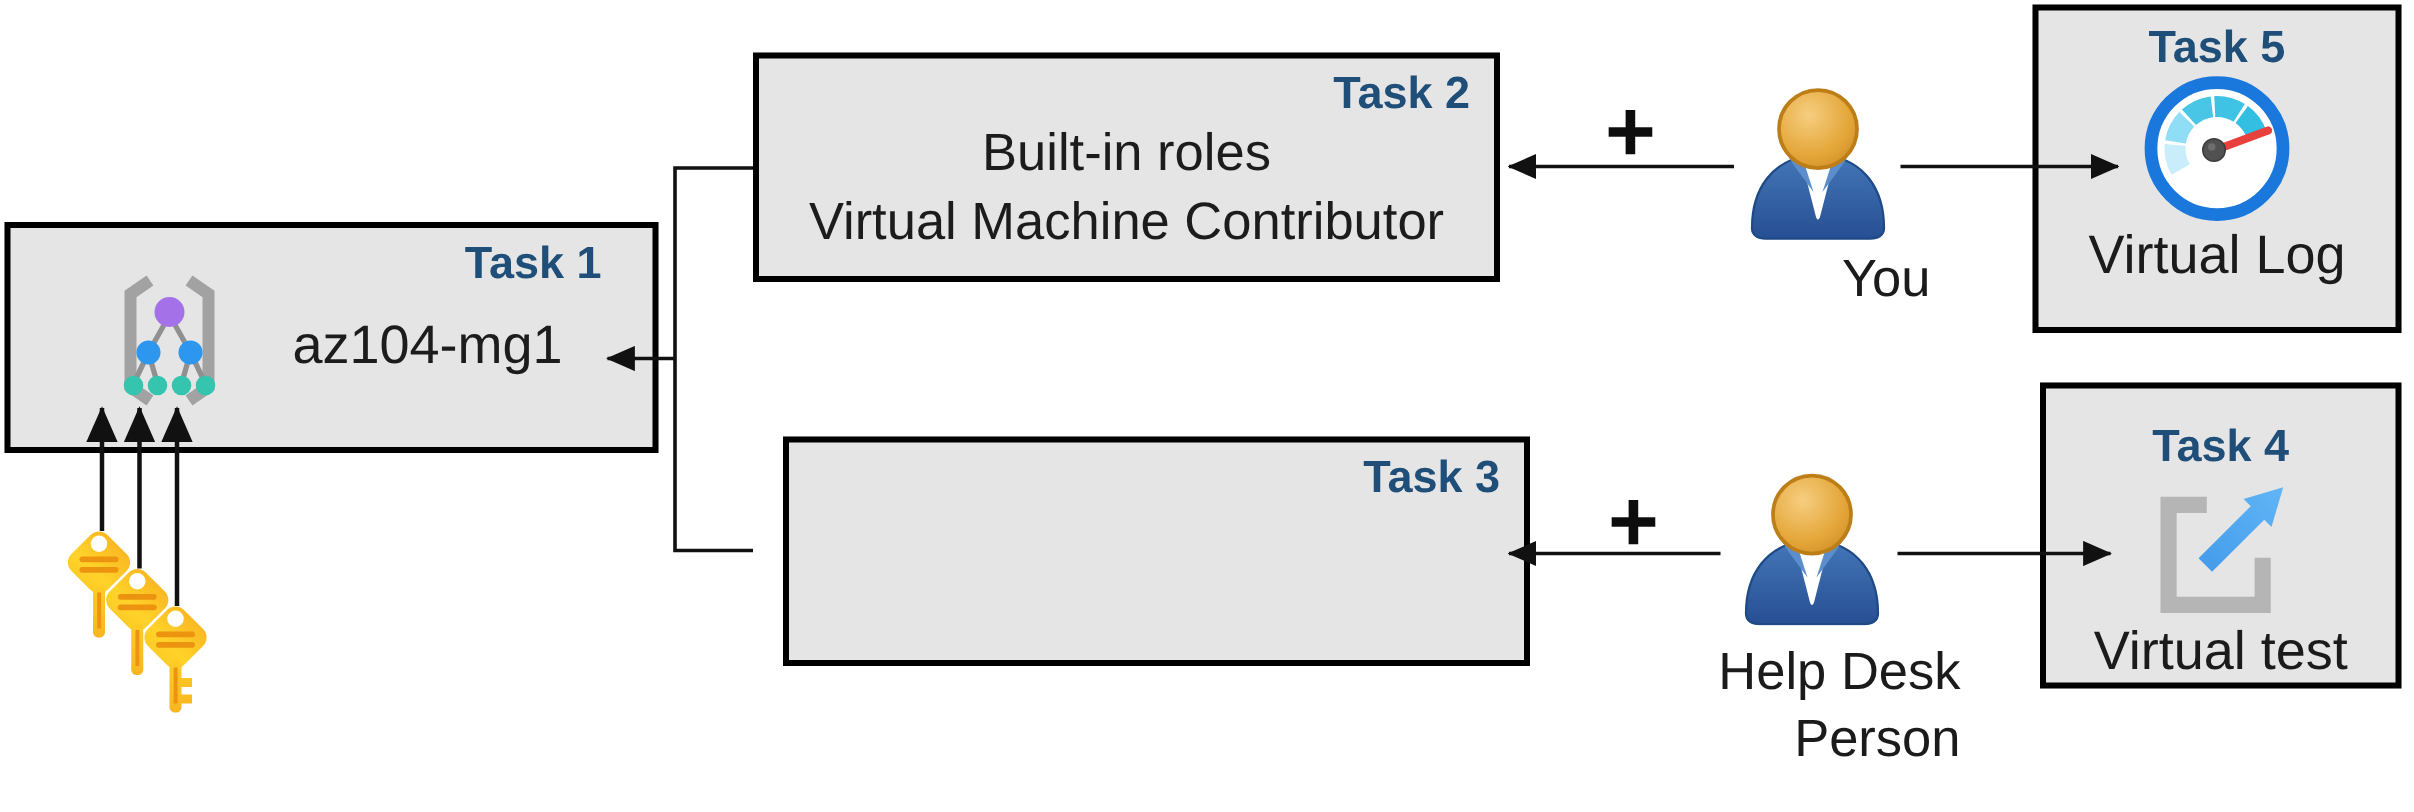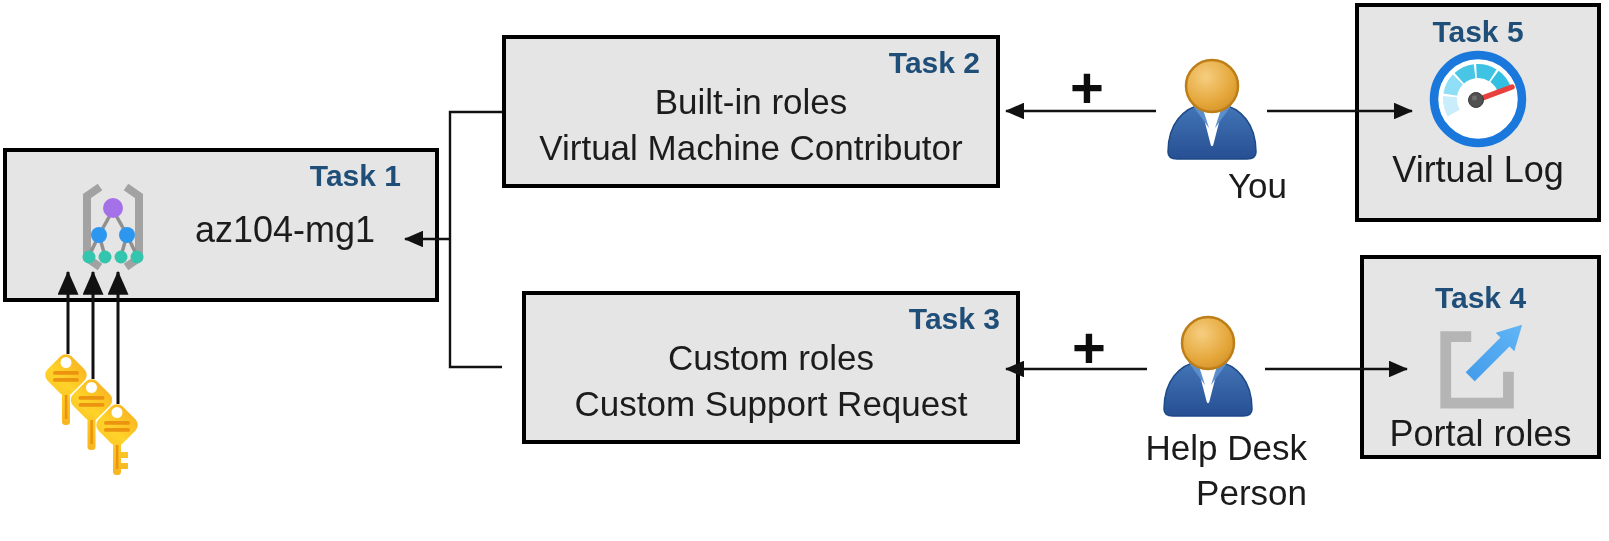--- a/index.html
+++ b/index.html
@@ -81,24 +81,20 @@
   <div class="box box-task2">
     <div class="corner-label r16">Task 2</div>
     <div class="box-lines">
       <div>Built-in roles</div>
       <div>Virtual Machine Contributor</div>
     </div>
   </div>
 
   <div class="box box-task3">
     <div class="corner-label r16">Task 3</div>
-    <div class="box-lines">
-      <div>Custom roles</div>
-      <div>Custom Support Request</div>
-    </div>
   </div>
 
   <div class="box box-task5">
     <div class="col-box">
       <div class="center-label">Task 5</div>
 
       <svg width="100" height="100" viewBox="0 0 100 100">
         <circle cx="50" cy="50" r="44" fill="#ffffff" stroke="#1A78DD" stroke-width="8.5"></circle>
         <g fill="none" stroke-width="14">
           <path d="M25.8,64 A28,28 0 0 1 22.1,47.6" stroke="#C9EDFB"></path>
@@ -123,21 +119,21 @@
         <defs>
           <linearGradient id="pa" x1="30" y1="80" x2="95" y2="10" gradientUnits="userSpaceOnUse">
             <stop offset="0" stop-color="#3E97E8"></stop>
               <stop offset="1" stop-color="#62B6F7"></stop>
           </linearGradient>
         </defs>
         <path d="M40,22 L14,22 L14,90 L78,90 L78,58" fill="none" stroke="#B5B5B5" stroke-width="11"></path>
         <line x1="39" y1="63" x2="75" y2="27" stroke="url(#pa)" stroke-width="13"></line>
         <polygon points="92,10 84,37 65,18" fill="url(#pa)"></polygon>
       </svg>
-      <div class="caption">Portal roles</div>
+      <div class="caption">Virtual test</div>
     </div>
   </div>
 
   <svg class="keys-svg" width="140" height="160" viewBox="0 0 140 160">
     <defs>
       <linearGradient id="kg" x1="0" y1="-30" x2="0" y2="50" gradientUnits="userSpaceOnUse">
         <stop offset="0" stop-color="#F7A81F"></stop>
           <stop offset="0.45" stop-color="#FFD329"></stop>
           <stop offset="1" stop-color="#F7B520"></stop>
       </linearGradient>

